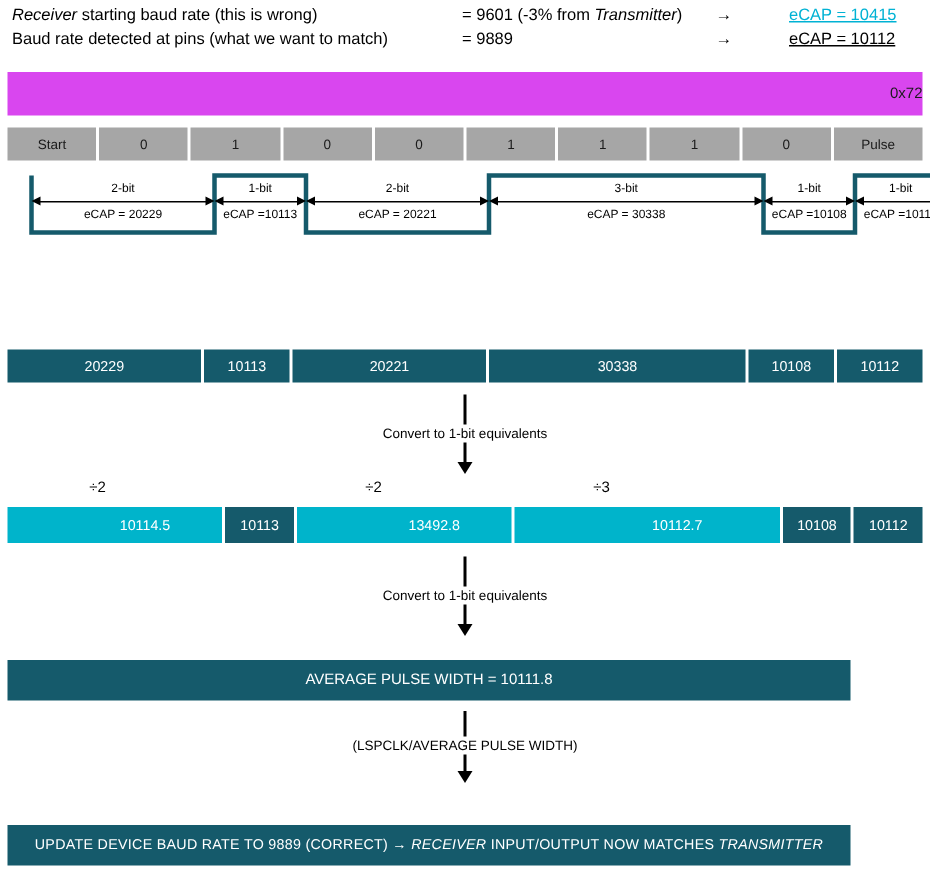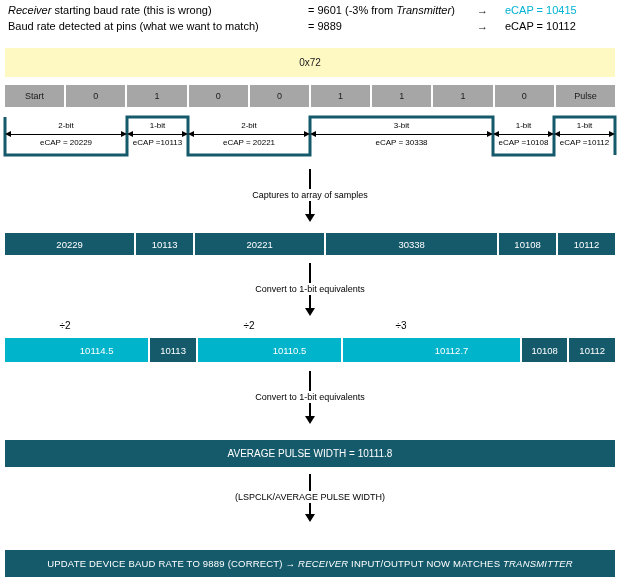--- a/index.html
+++ b/index.html
@@ -3,33 +3,33 @@
 <meta charset="utf-8">
 <style>
   html,body { margin:0; padding:0; background:#ffffff; font-family:"Liberation Sans", sans-serif; }
   .canvas { position:relative; width:620px; height:580px; background:#ffffff; overflow:hidden; }
 
   
   .hrow { position:absolute; left:0; width:620px; height:16px; font-size:11px; color:#000; white-space:pre; }
   .hrow .h-label { position:absolute; left:8px; top:0; }
   .hrow .h-value { position:absolute; left:308px; top:0; }
   .hrow .h-arrow { position:absolute; left:477px; top:0; }
-  .hrow .h-ecap  { position:absolute; left:505px; top:0; }
+  .hrow .h-ecap  { position:absolute; left:526px; top:0;text-decoration:underline; }
   .it { font-style:italic; }
   .cyan-text { color:#00b2d4; }
 
   
-  .byte-bar { position:absolute; left:5px; top:48px; width:610px; height:29px; background:#fef9c3;
-              display:flex; align-items:center; justify-content:center; font-size:10px; color:#1a1a1a; }
+  .byte-bar { position:absolute; left:5px; top:48px; width:610px; height:29px; background:#d946ef;
+              display:flex; align-items:center; justify-content:flex-end; font-size:10px; color:#1a1a1a; }
   .bit-row { position:absolute; left:5px; top:85px; width:610px; height:22px; display:flex; gap:2px; }
   .bit-cell { flex:1; background:#a6a6a6; display:flex; align-items:center; justify-content:center;
               font-size:9px; color:#1a1a1a; }
 
   
-  .wf { position:absolute; left:0; top:108px; width:514px; height:62px;padding-left:26px; }
+  .wf { position:absolute; left:16px; top:108px; width:514px; height:62px;padding-left:26px; }
   .wf svg { position:absolute; left:0; top:0; }
   .wf-seg { position:absolute; top:13px; height:30px; display:flex; flex-direction:column; align-items:center; }
   .wf-l1, .wf-l2 { font-size:8px; line-height:10px; color:#000; white-space:nowrap; }
   .wf-arrowrow { position:relative; width:100%; height:7px; }
   .wf-hline { position:absolute; left:5px; right:5px; top:3px; height:1px; background:#000; }
   .ah-l { position:absolute; left:0; top:0; width:0; height:0;
           border-top:3px solid transparent; border-bottom:3px solid transparent; border-right:6px solid #000; }
   .ah-r { position:absolute; right:0; top:0; width:0; height:0;
           border-top:3px solid transparent; border-bottom:3px solid transparent; border-left:6px solid #000; }
 
@@ -42,21 +42,21 @@
 
   
   .cells-row { position:absolute; left:5px; width:610px; display:flex; gap:2px; }
   .cell { display:flex; align-items:center; justify-content:center; color:#ffffff; font-size:9.5px; }
   .dark { background:#155a6b; }
   .cy   { background:#00b4cb;padding-left:40px; }
   .b1 { width:60px; } .b2 { width:136px; } .b3 { width:180px; }
 
   .div-label { position:absolute; top:320px; transform:translateX(-50%); font-size:10px; color:#000; }
 
-  .wide-bar { position:absolute; left:5px; width:610px; height:27px; background:#155a6b; color:#ffffff;
+  .wide-bar { position:absolute; left:5px; width:562px; height:27px; background:#155a6b; color:#ffffff;
               display:flex; align-items:center; justify-content:center; font-size:10px; white-space:pre; }
   .final-bar { font-size:9.5px; letter-spacing:0.2px; }
 </style>
 </head>
 <body>
 
 <div class="canvas">
 
   <div class="hrow" style="top:4px;">
     <span class="h-label"><span class="it">Receiver</span><span> starting baud rate (this is wrong)</span></span>
@@ -141,26 +141,20 @@
       <span class="wf-l1">1-bit</span>
       <div class="wf-arrowrow">
           <div class="wf-hline"></div>
           <div class="ah-l"></div>
           <div class="ah-r"></div>
         </div>
       <span class="wf-l2">eCAP =10112</span>
     </div>
   </div>
 
-  <div class="vflow" style="top:169px;">
-    <div class="vline" style="height:20px;"></div>
-    <div class="vlabel">Captures to array of samples</div>
-    <div class="vline" style="height:13px;"></div>
-    <div class="vhead"></div>
-  </div>
 
   <div class="cells-row" style="top:233px;height:22px;">
     <div class="cell dark b2">20229</div>
     <div class="cell dark b1">10113</div>
     <div class="cell dark b2">20221</div>
     <div class="cell dark b3">30338</div>
     <div class="cell dark b1">10108</div>
     <div class="cell dark b1">10112</div>
   </div>
 
@@ -171,21 +165,21 @@
     <div class="vhead"></div>
   </div>
 
   <span class="div-label" style="left:65px;">÷2</span>
   <span class="div-label" style="left:249px;">÷2</span>
   <span class="div-label" style="left:401px;">÷3</span>
 
   <div class="cells-row" style="top:338px;height:24px;">
     <div class="cell cy b2">10114.5</div>
     <div class="cell dark b1">10113</div>
-    <div class="cell cy b2">10110.5</div>
+    <div class="cell cy b2">13492.8</div>
     <div class="cell cy b3">10112.7</div>
     <div class="cell dark b1">10108</div>
     <div class="cell dark b1">10112</div>
   </div>
 
   <div class="vflow" style="top:371px;">
     <div class="vline" style="height:20px;"></div>
     <div class="vlabel">Convert to 1-bit equivalents</div>
     <div class="vline" style="height:13px;"></div>
     <div class="vhead"></div>

